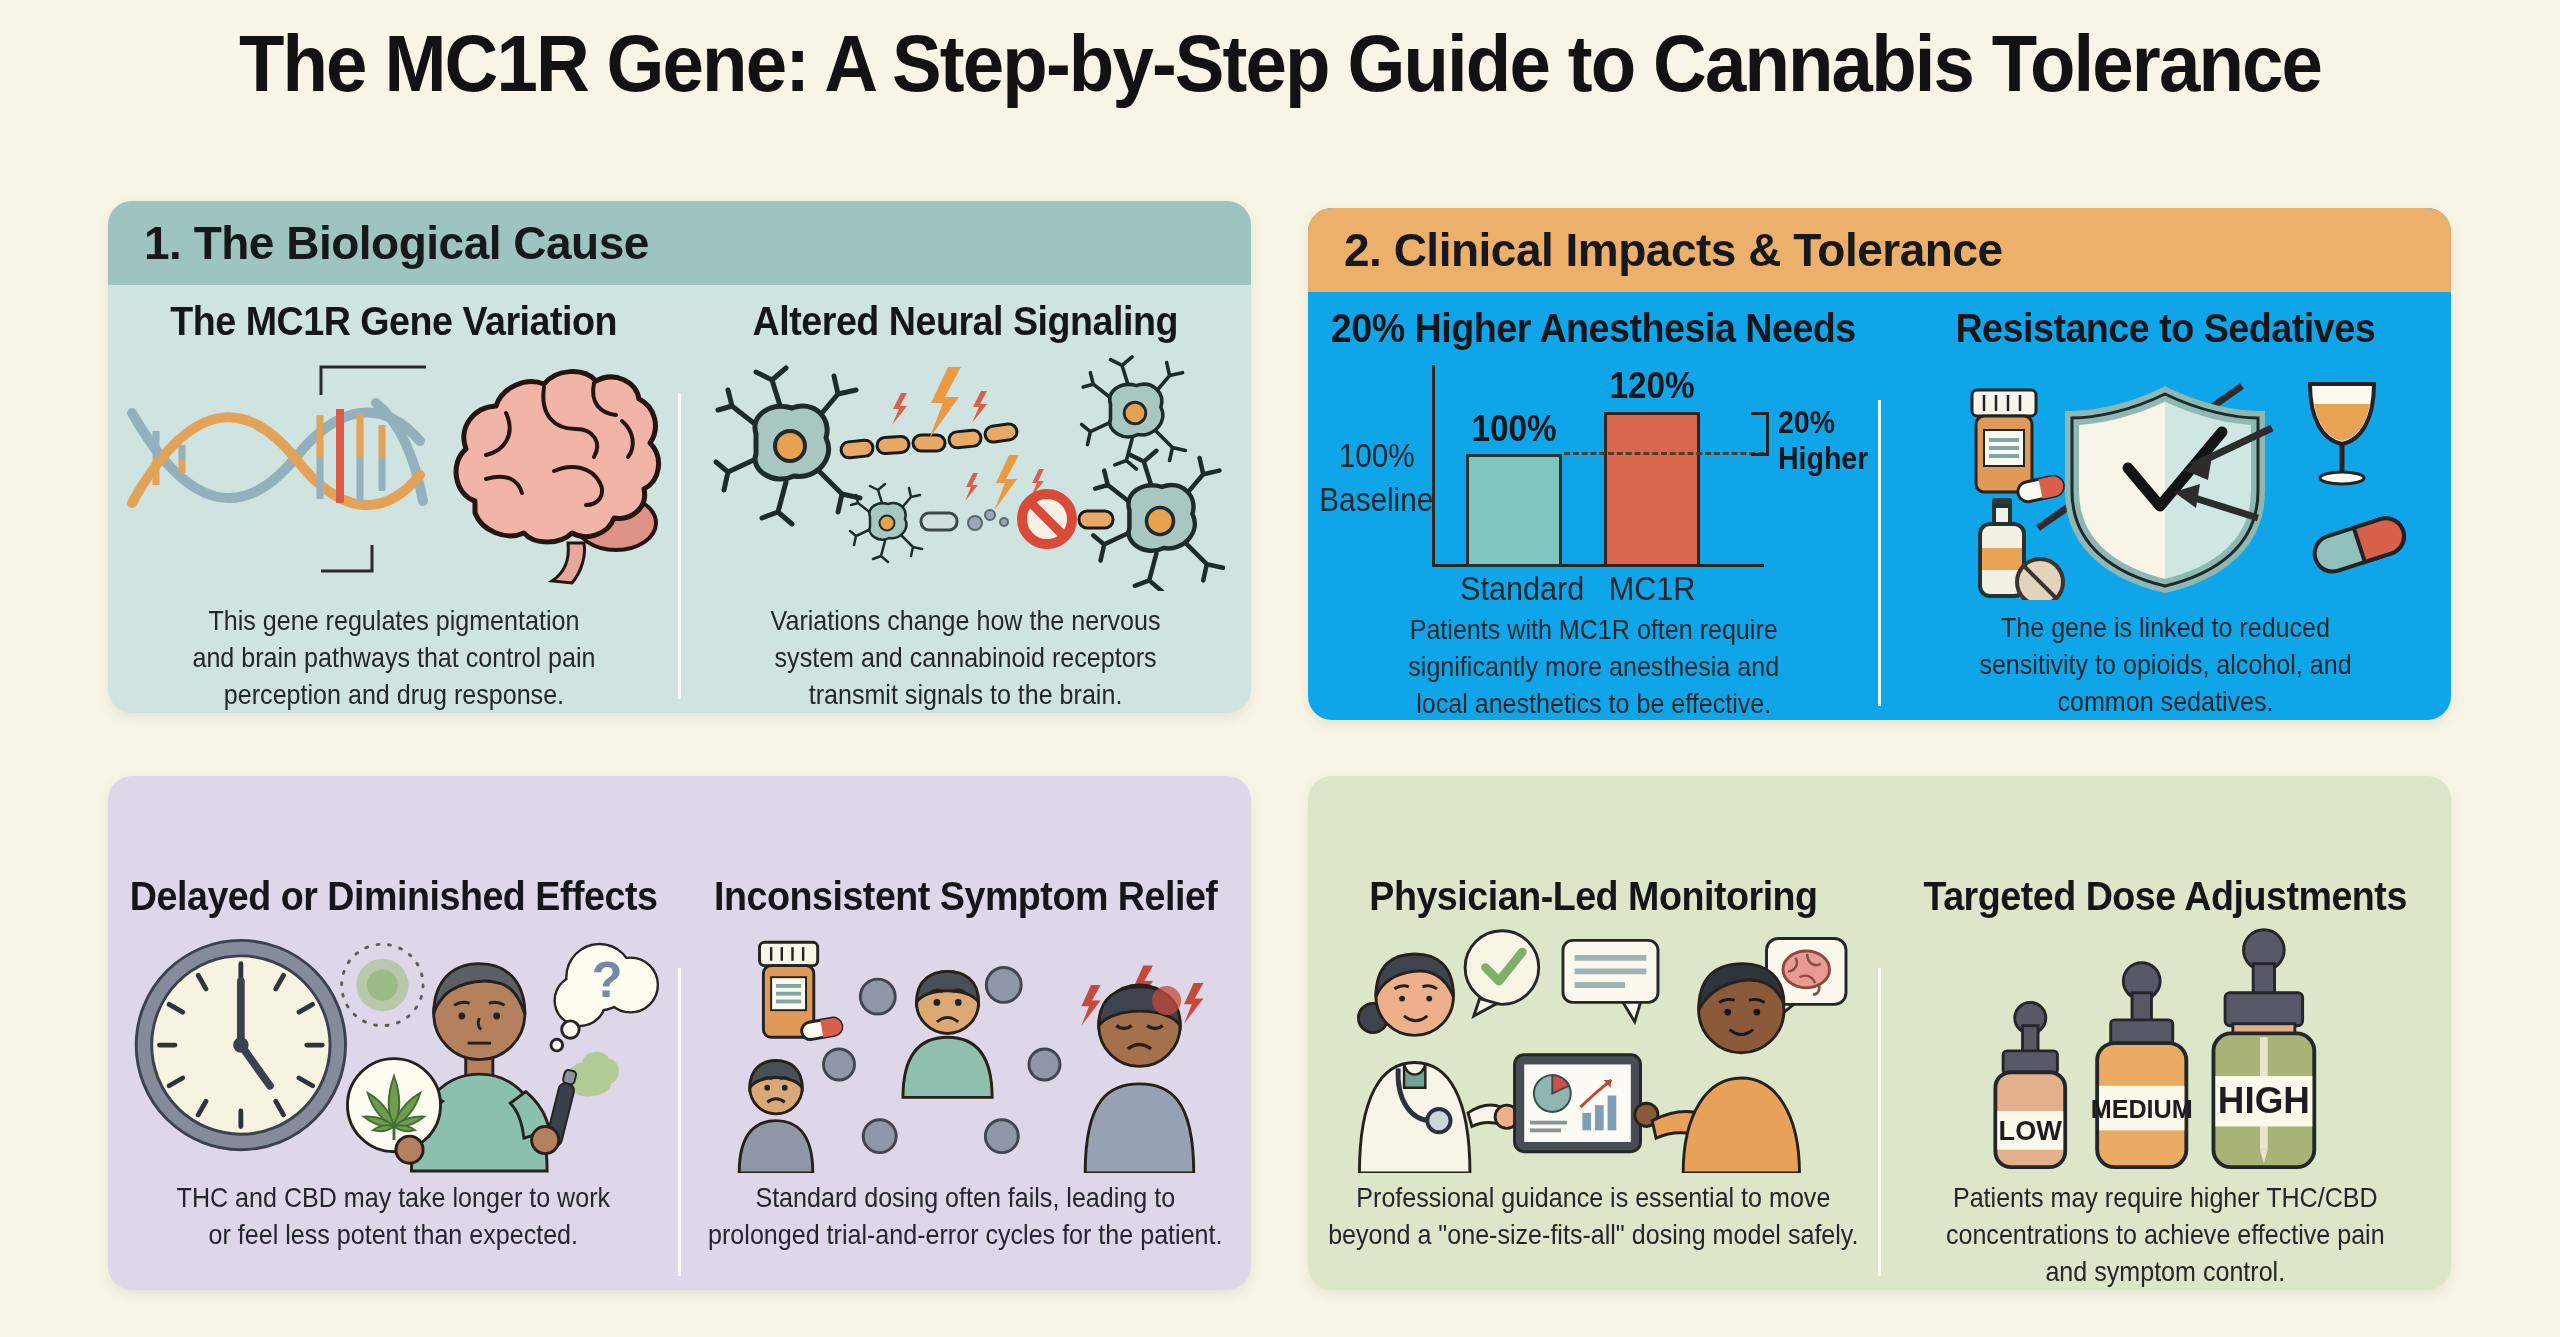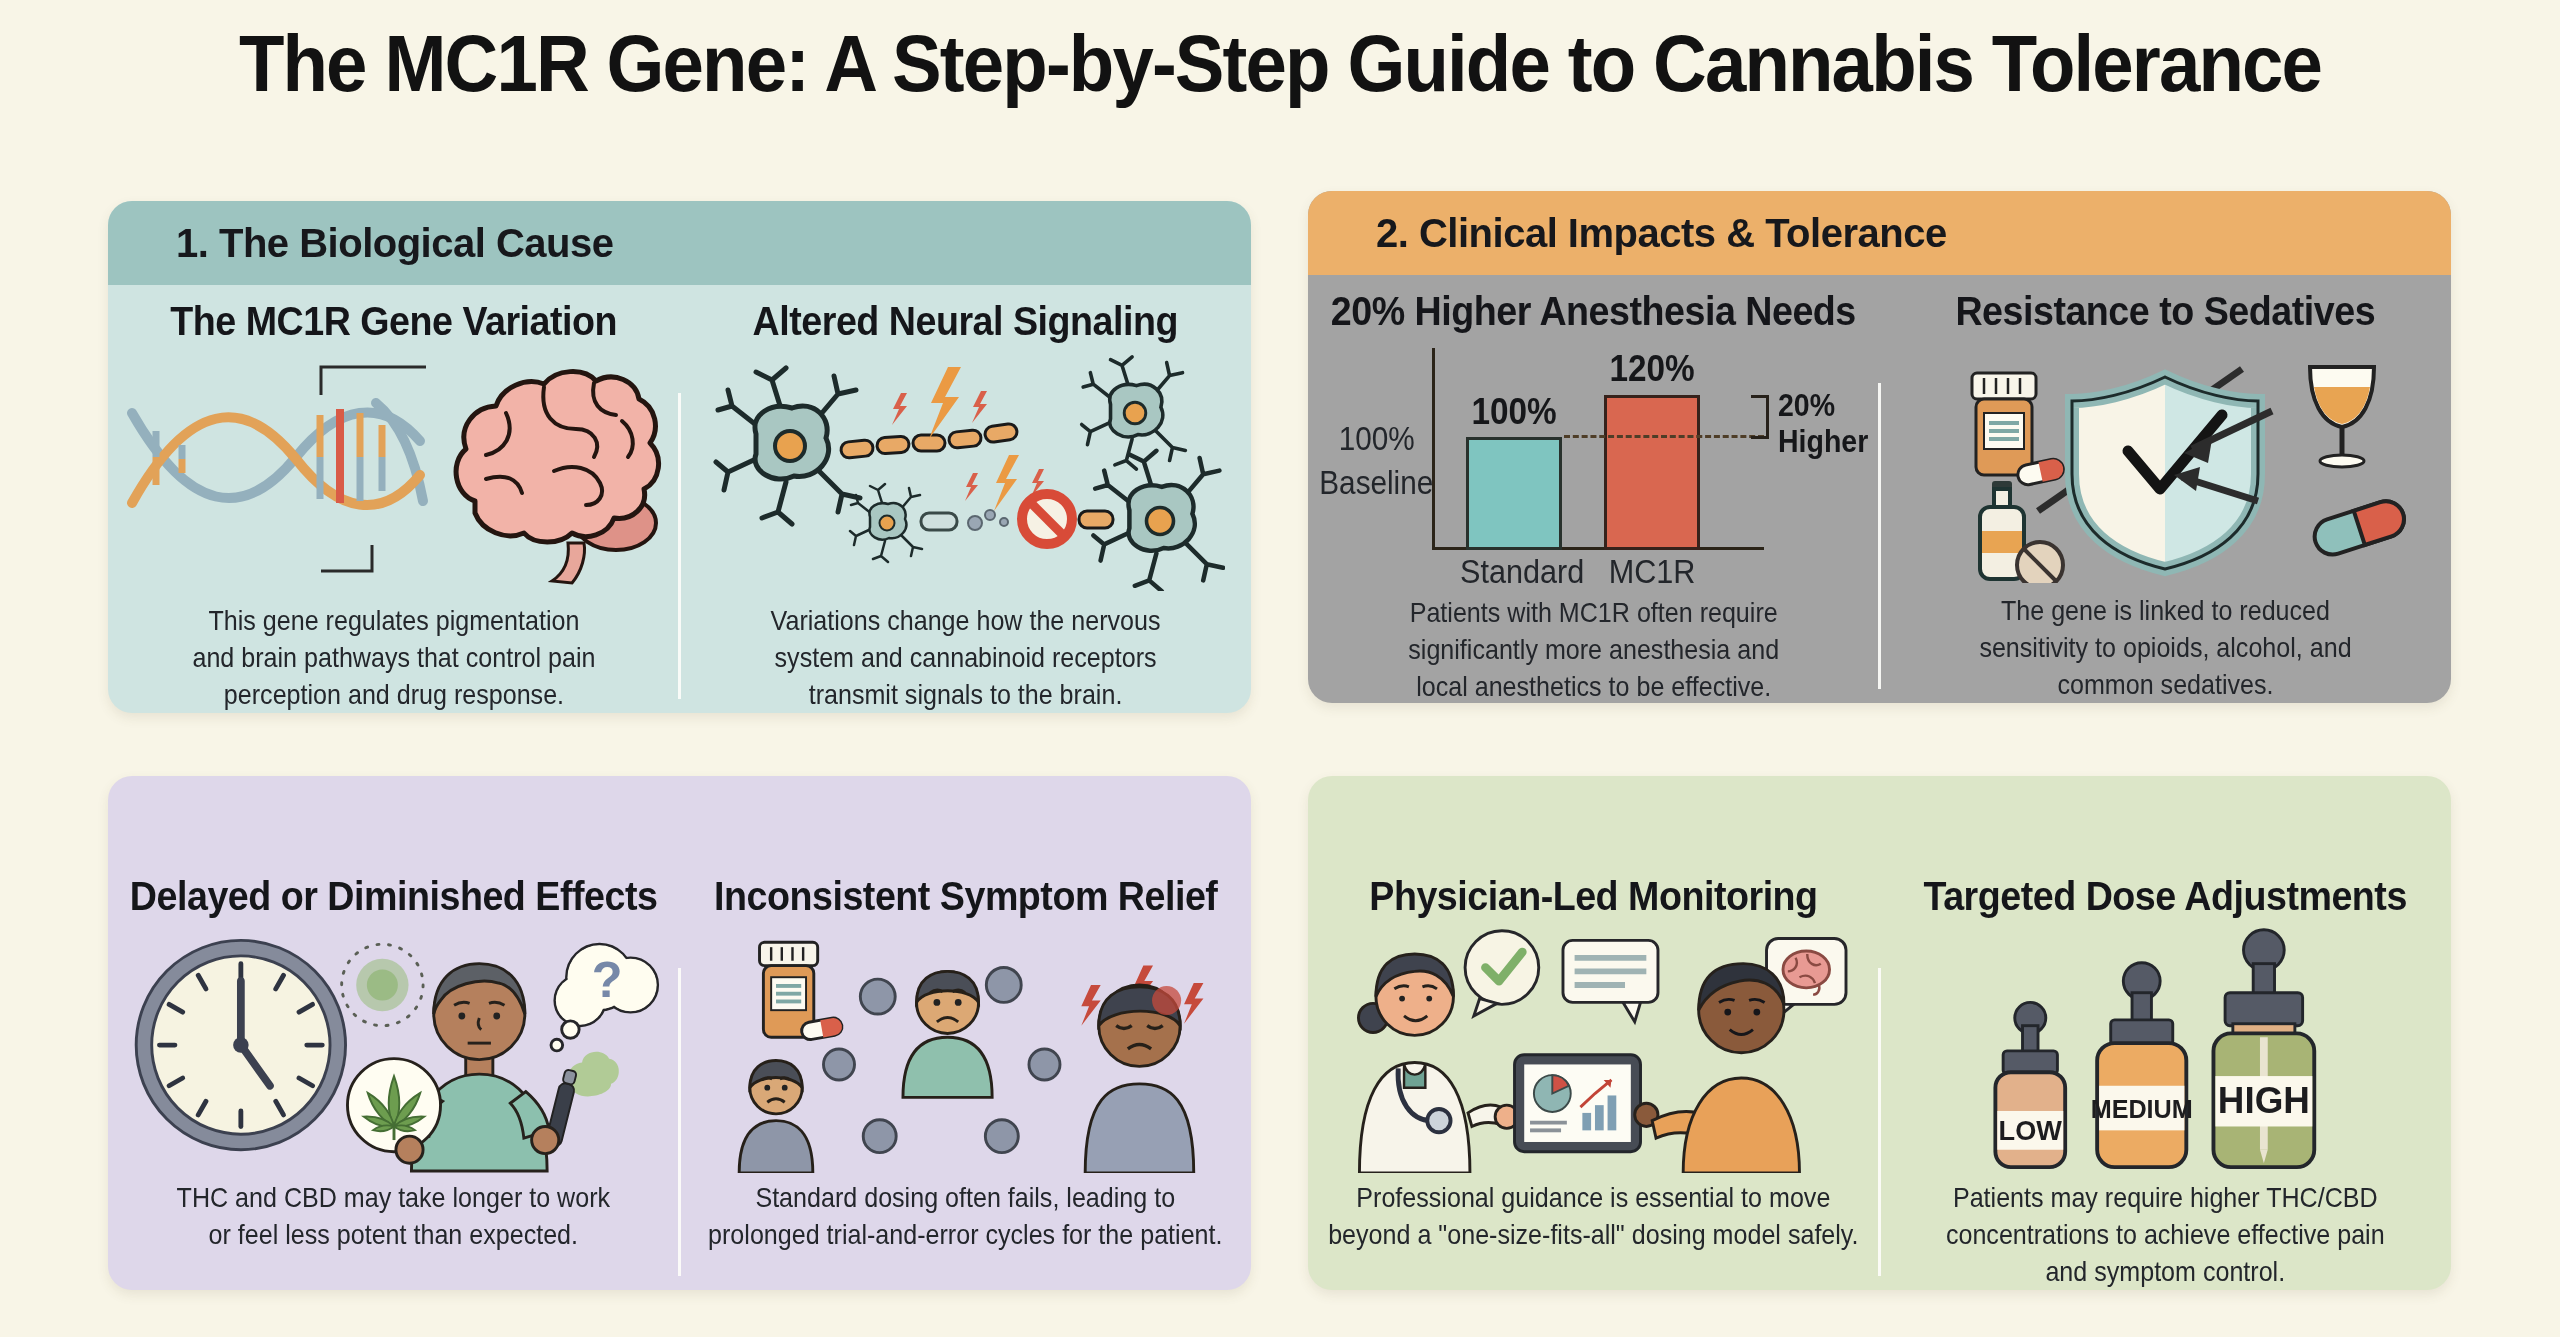--- a/index.html
+++ b/index.html
@@ -1,24 +1,24 @@
 <!DOCTYPE html>
 <html><head>
 <meta charset="utf-8">
 <style>
   html,body{margin:0;padding:0;}
   body{width:2560px;height:1337px;background:#f8f5e7;font-family:"Liberation Sans","DejaVu Sans",sans-serif;position:relative;overflow:hidden;color:#1d1f22;}
   #canvas{position:absolute;inset:0;}
   .title{position:absolute;top:18px;left:0;width:100%;text-align:center;font-size:80px;font-weight:700;letter-spacing:-2px;color:#121212;transform:scaleX(.93);}
   .panel{position:absolute;width:1143px;border-radius:24px;box-shadow:0 5px 12px rgba(90,80,50,.10);}
   .p1{left:108px;top:201px;height:512px;background:#cfe4e1;}
-  .p2{left:1308px;top:191px;height:512px;background:#a3a3a3;}
+  .p2{left:1308px;top:208px;height:512px;background:#0ea5e9;}
   .p3{left:108px;top:776px;height:514px;background:#ded7ea;}
   .p4{left:1308px;top:776px;height:514px;background:#dce6c8;}
-  .hdr{position:absolute;top:0;left:0;right:0;height:84px;border-radius:24px 24px 0 0;display:flex;align-items:center;padding-left:68px;box-sizing:border-box;font-size:40px;font-weight:700;color:#17181c;letter-spacing:-.5px;text-align:center;}
+  .hdr{position:absolute;top:0;left:0;right:0;height:84px;border-radius:24px 24px 0 0;display:flex;align-items:center;padding-left:36px;box-sizing:border-box;font-size:46px;font-weight:700;color:#17181c;letter-spacing:-.5px;text-align:center;}
   .p1 .hdr{background:#9dc4c0;}
   .p2 .hdr{background:#ecb06a;}
   .p3 .hdr{background:#b5a9d1;}
   .p4 .hdr{background:#a9c083;}
   .bod{position:absolute;top:84px;left:0;right:0;bottom:0;}
   .divider{position:absolute;left:calc(50% - 1.5px);top:108px;bottom:14px;width:3px;background:rgba(253,253,250,.92);}
   .col{position:absolute;top:0;bottom:0;width:50%;display:flex;flex-direction:column;align-items:center;}
   .col.left{left:0;} .col.right{left:50%;}
   .col-title{margin-top:14px;font-size:40px;font-weight:700;color:#15161a;letter-spacing:-.5px;transform:scaleX(.94);white-space:pre;}
   .illus{height:252px;margin-top:2px;display:flex;align-items:center;justify-content:center;position:relative;}

